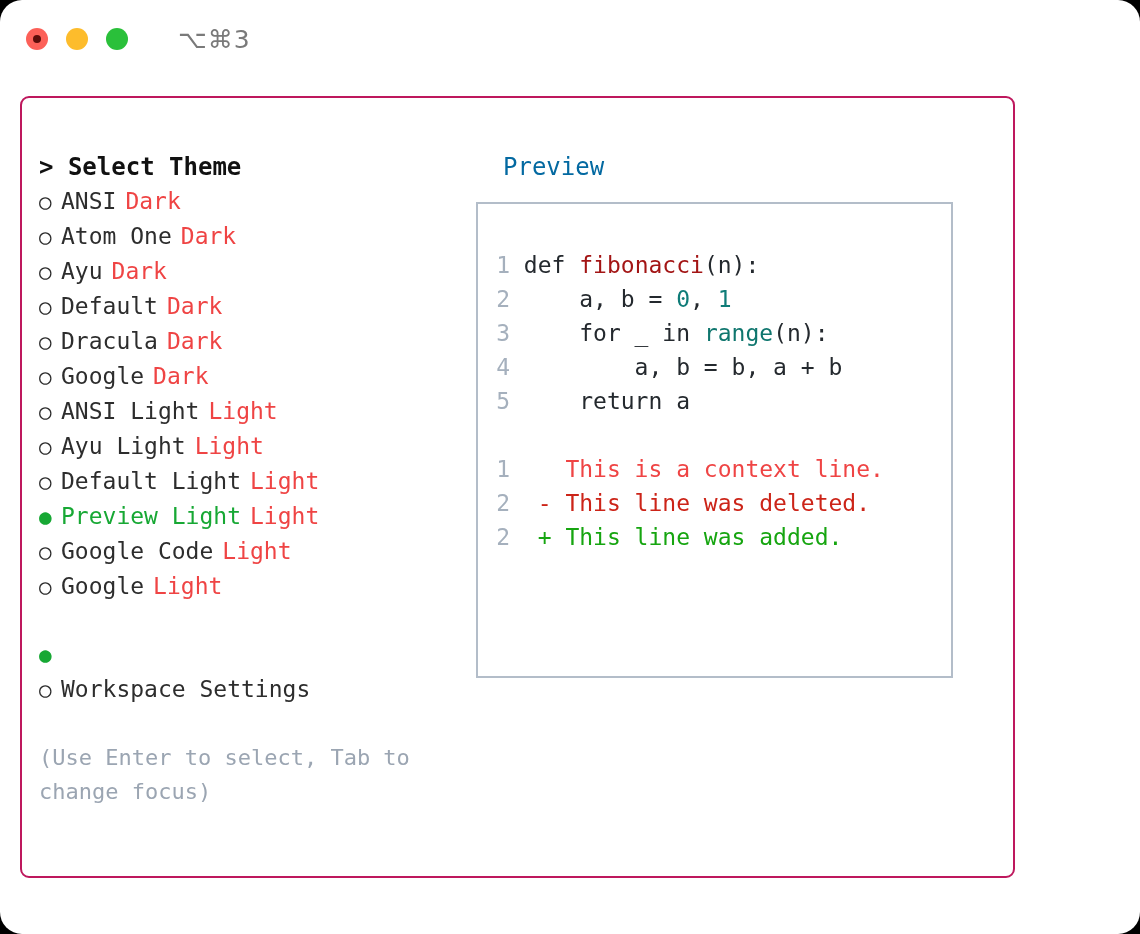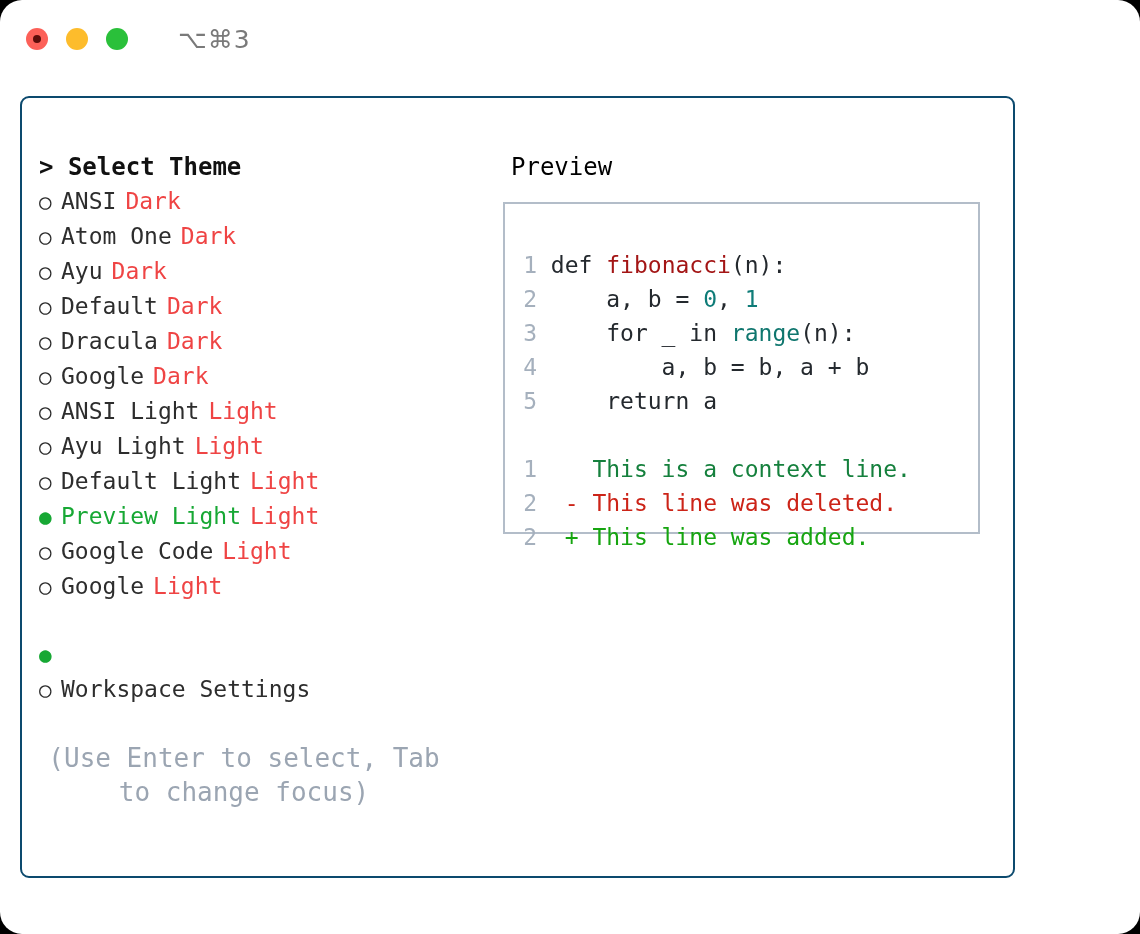--- a/index.html
+++ b/index.html
@@ -74,21 +74,21 @@
     white-space: pre;
   }
 
   
   .panel {
     position: absolute;
     left: 20px;
     top: 96px;
     width: 995px;
     height: 782px;
-    border: 2px solid #0c4a6e;
+    border: 2px solid #be185d;
     border-radius: 9px;
     box-sizing: border-box;
     background: #ffffff;
   }
 
   .panel-inner {
     position: absolute;
     left: 0; top: 0;
     width: 100%; height: 100%;
   }
@@ -135,49 +135,47 @@
     font-size: 23px;
     line-height: 34px;
     color: #1a1a1a;
     white-space: pre;
     padding-left: 28px;
   }
 
   .spacer-sm { height: 34px; }
 
   .hint {
-    font-size: 26px;
+    font-size: 22px;
     line-height: 34px;
     color: #9ba5b2;
     width: 410px;
     white-space: normal;
-    text-align: center;
   }
 
   
   .right-col {
     position: absolute;
     left: 481px;
     top: 52px;
     width: 490px;
   }
   .preview-title {
     font-size: 24px;
     line-height: 34px;
-    color: #000000;
+    color: #0369a1;
     font-weight: normal;
     white-space: pre;
-    margin-left: 8px;
   }
   .preview-box {
     position: absolute;
-    left: 481px;
+    left: 454px;
     top: 104px;
     width: 477px;
-    height: 332px;
+    height: 476px;
     border: 2px solid #b3bdc9;
     box-sizing: border-box;
     background: #ffffff;
   }
   .code {
     position: absolute;
     left: 18px;
     top: 44px;
     font-size: 23px;
     line-height: 34px;
@@ -187,21 +185,21 @@
   .ln {
     color: #a5b0bd;
     display: inline-block;
     width: 14px;
     text-align: right;
   }
   .tok-plain { color: #24292e; }
   .tok-fn    { color: #a31515; }
   .tok-num   { color: #0f7c78; }
   .tok-call  { color: #0f766e; }
-  .tok-ctx   { color: #15803d; }
+  .tok-ctx   { color: #ef4444; }
   .tok-del   { color: #cc2418; }
   .tok-add   { color: #16a510; }
   .blank-line { height: 34px; }
 </style>
 </head>
 <body>
 
 <div class="window">
 
   <div class="titlebar">

